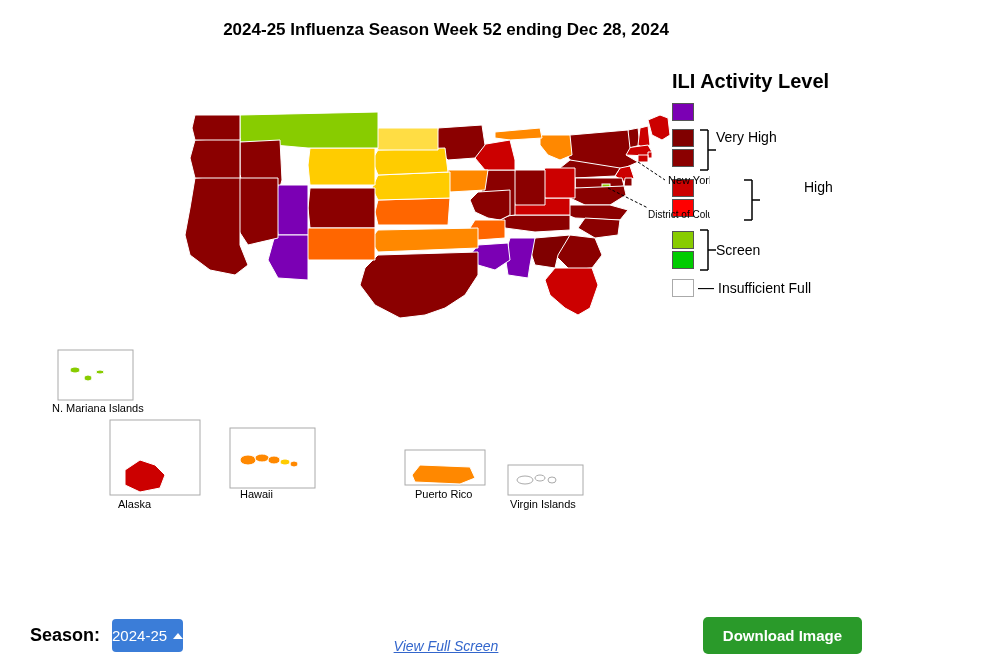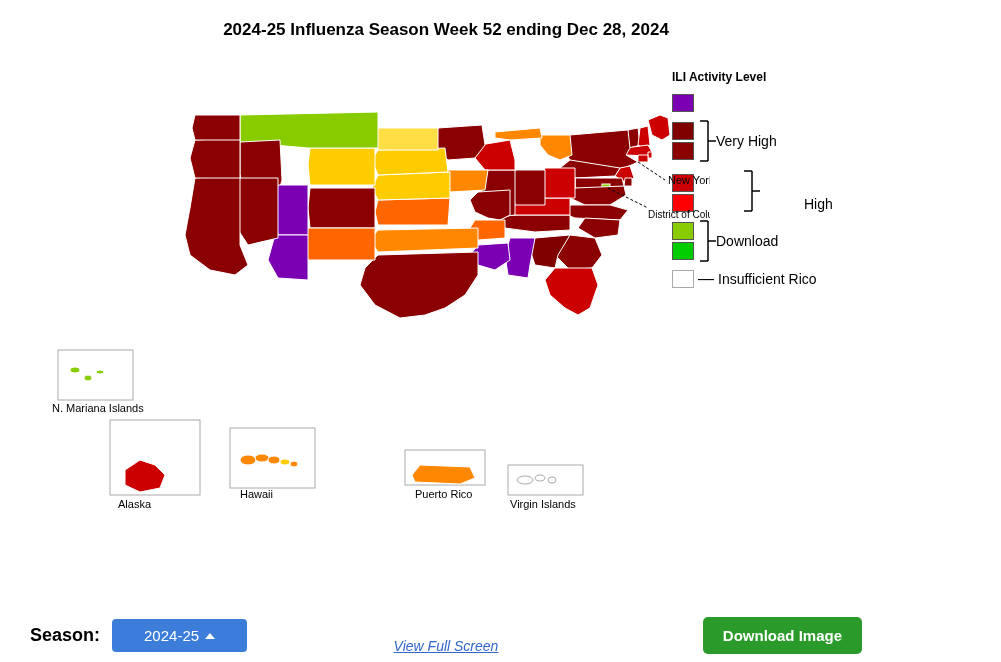--- a/index.html
+++ b/index.html
@@ -53,21 +53,21 @@
     }
 
     .legend-area {
       width: 240px;
       padding-top: 20px;
       padding-left: 20px;
       flex-shrink: 0;
     }
 
     .legend-title {
-      font-size: 12px;
+      font-size: 20px;
       font-weight: bold;
       margin-bottom: 10px;
       color: #000;
     }
 
     .legend-items {
       display: flex;
       flex-direction: column;
       gap: 0px;
     }
@@ -115,21 +115,21 @@
     .season-label {
       font-size: 18px;
       font-weight: bold;
       color: #000;
     }
 
     .season-dropdown {
       background: #3b7dd8;
       color: #fff;
       border: none;
-      padding: 8px 32px;
+      padding: 8px 0;
       font-size: 15px;
       border-radius: 4px;
       cursor: pointer;
       display: flex;
       align-items: center;
       gap: 6px;
     }
 
     .season-dropdown .arrow-up {
       border-left: 5px solid transparent;
@@ -328,35 +328,35 @@
       <div class="legend-title">ILI Activity Level</div>
 
       <div class="legend-items">
 
         <div class="legend-group-wrapper">
           <div class="legend-boxes-col">
             <div class="legend-box-small" style="background:#7b00b4;"></div>
           </div>
         </div>
 
-        <div style="display:flex; align-items:center; margin-bottom:8px;">
+        <div style="display:flex; margin-bottom:8px;">
           <div style="display:flex; flex-direction:column; gap:2px; margin-right:4px;">
             <div class="legend-box-small" style="background:#800000;"></div>
             <div class="legend-box-small" style="background:#8b0000;"></div>
           </div>
           <svg width="18" height="42">
             <line x1="2" y1="1" x2="10" y2="1" stroke="#000" stroke-width="1.5"></line>
             <line x1="10" y1="1" x2="10" y2="41" stroke="#000" stroke-width="1.5"></line>
             <line x1="2" y1="41" x2="10" y2="41" stroke="#000" stroke-width="1.5"></line>
             <line x1="10" y1="21" x2="18" y2="21" stroke="#000" stroke-width="1.5"></line>
           </svg>
           <span class="legend-label">Very High</span>
         </div>
 
-        <div style="display:flex; align-items:flex-end; margin-bottom:8px;gap:44px;">
+        <div style="display:flex; align-items:flex-start; margin-bottom:8px;gap:44px;">
           <div style="display:flex; flex-direction:column; gap:2px; margin-right:4px;">
             <div class="legend-box-small" style="background:#cc0000;"></div>
             <div class="legend-box-small" style="background:#ff0000;"></div>
           </div>
           <svg width="18" height="42">
             <line x1="2" y1="1" x2="10" y2="1" stroke="#000" stroke-width="1.5"></line>
             <line x1="10" y1="1" x2="10" y2="41" stroke="#000" stroke-width="1.5"></line>
             <line x1="2" y1="41" x2="10" y2="41" stroke="#000" stroke-width="1.5"></line>
             <line x1="10" y1="21" x2="18" y2="21" stroke="#000" stroke-width="1.5"></line>
           </svg>
@@ -369,27 +369,27 @@
           <div style="display:flex; flex-direction:column; gap:2px; margin-right:4px;">
             <div class="legend-box-small" style="background:#88cc00;"></div>
             <div class="legend-box-small" style="background:#00cc00;"></div>
           </div>
           <svg width="18" height="42">
             <line x1="2" y1="1" x2="10" y2="1" stroke="#000" stroke-width="1.5"></line>
             <line x1="10" y1="1" x2="10" y2="41" stroke="#000" stroke-width="1.5"></line>
             <line x1="2" y1="41" x2="10" y2="41" stroke="#000" stroke-width="1.5"></line>
             <line x1="10" y1="21" x2="18" y2="21" stroke="#000" stroke-width="1.5"></line>
           </svg>
-          <span class="legend-label">Download</span>
+          <span class="legend-label">Screen</span>
         </div>
 
         <div style="display:flex; align-items:center; margin-bottom:8px;">
           <div class="legend-box-small" style="background:#fff; border:1px solid #aaa; margin-right:4px;"></div>
           <span style="font-size:16px; margin-right:4px; color:#000;">—</span>
-          <span class="legend-label">Insufficient Rico</span>
+          <span class="legend-label">Insufficient Full</span>
         </div>
 
       </div>
     </div>
   </div>
 
   <div class="bottom-bar">
     <div class="season-section">
       <span class="season-label">Season:</span>
       <button class="season-dropdown">

